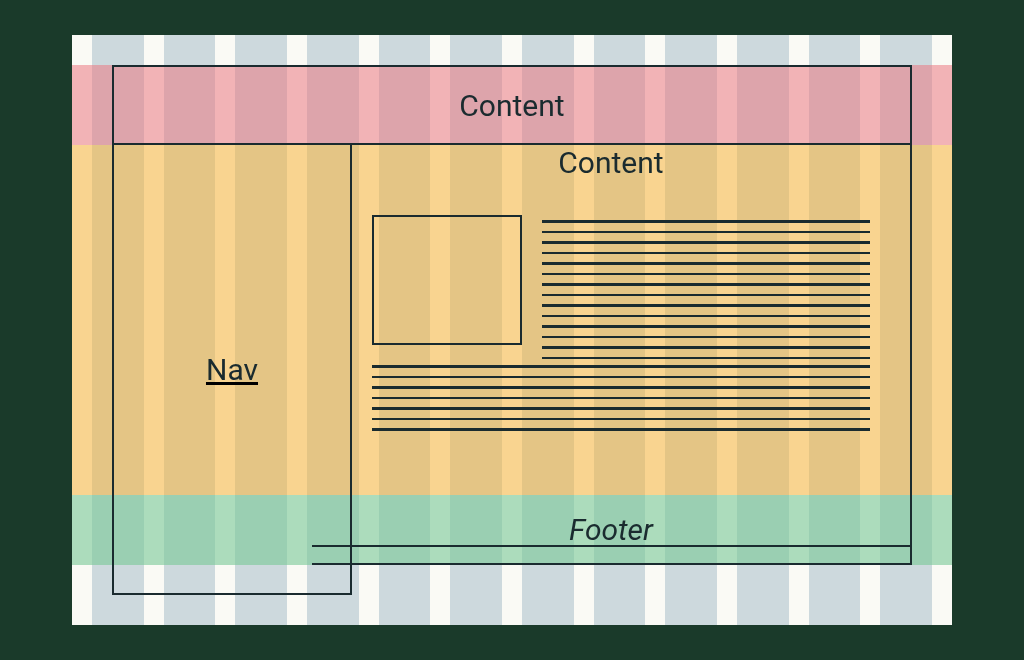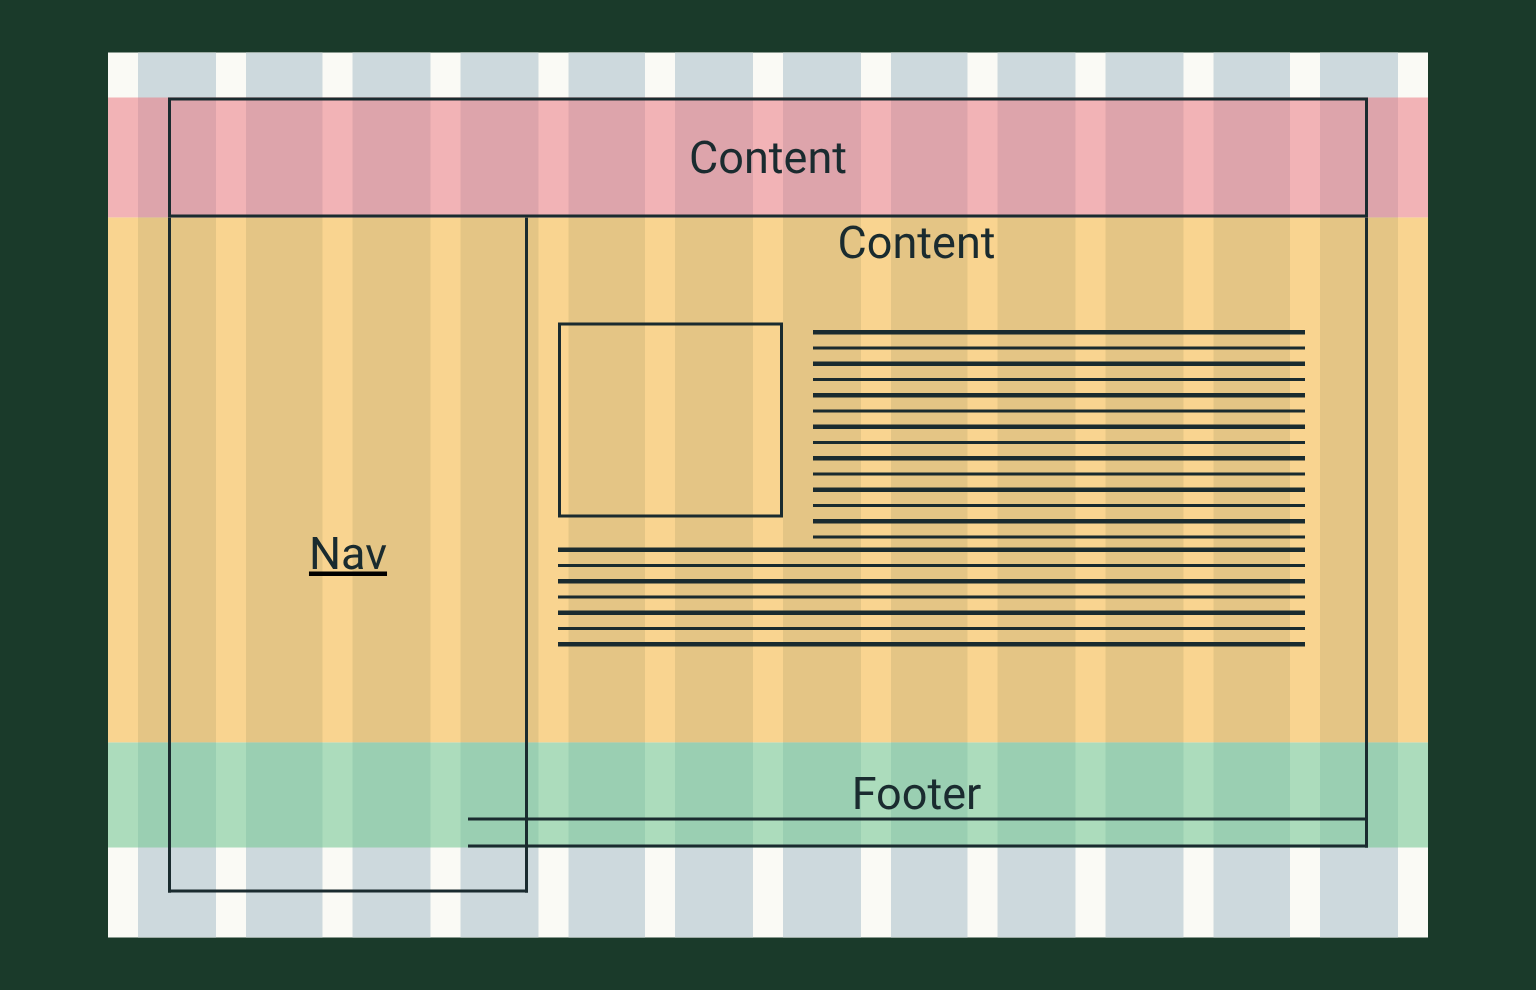--- a/index.html
+++ b/index.html
@@ -88,20 +88,21 @@
     .footer {
       left: 240px;
       top: 460px;
       width: 600px;
       height: 70px;
       border-top: none;
       border-left: none;
       display: flex;
       align-items: center;
       justify-content: center;
+      font-style: italic;
     }
     .label {
       font-size: 30px;
       color: #1a2b2f;
       font-weight: 400;
     }
     .content-inner {
       position: relative;
       width: 100%;
       height: 100%;

